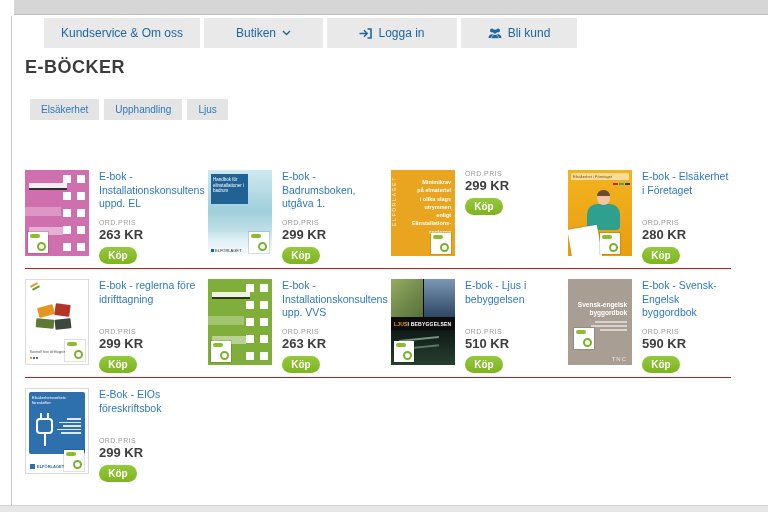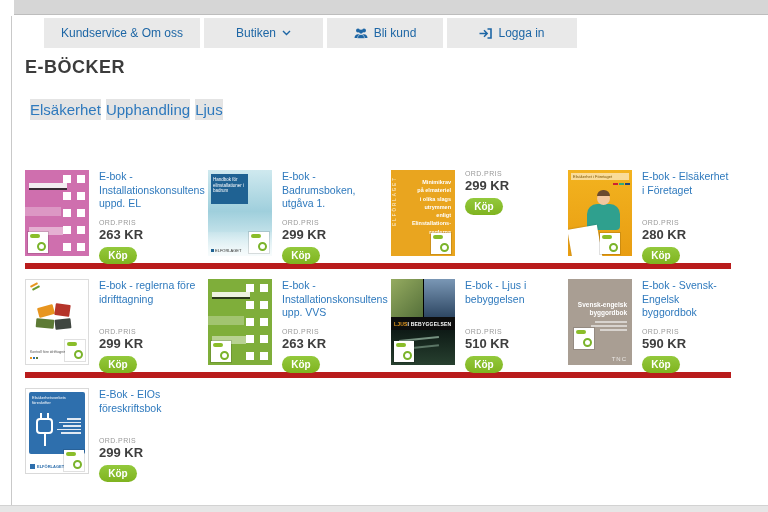--- a/index.html
+++ b/index.html
@@ -17,27 +17,27 @@
   .nav { position:absolute; left:44px; top:18px; height:30px; display:flex; gap:4px; }
   .nav-tab { background:#e9e9e9; color:#1d66a5; font-size:12px; display:flex;
     align-items:center; justify-content:center; gap:6px; cursor:pointer; }
   .nav-tab svg { display:block; }
   .t1{width:119px}.t2{width:156px}.t3{width:116px}.t4{width:130px}.t5{width:147px}
 
   
   .page-title { position:absolute; left:25px; top:57px; font-size:18px; font-weight:bold;
     color:#3c3c3c; letter-spacing:.5px; }
   .filters { position:absolute; left:30px; top:99px; display:flex; gap:5px; }
-  .filter-btn { height:21px; padding:0 0; background:#e4e4e4; border:none;
-    color:#2e79bd; font-size:15px; font-family:inherit; display:flex; align-items:center; cursor:pointer; }
+  .filter-btn { height:21px; padding:0 11px; background:#e4e4e4; border:none;
+    color:#2e79bd; font-size:10px; font-family:inherit; display:flex; align-items:center; cursor:pointer; }
 
   
   .grid { position:absolute; left:25px; top:170px; width:706px; }
   .row { display:grid; grid-template-columns:183px 183px 177px 163px;
-    height:99px; border-bottom:6px solid #b91c1c; margin-bottom:10px; }
+    height:99px; border-bottom:1px solid #b91c1c; margin-bottom:10px; }
   .row:last-child { border-bottom:none; }
   .card { display:flex; }
   .info { margin-left:10px; width:106px; display:flex; flex-direction:column; }
   .p-title { font-size:10.5px; color:#2e79bd; line-height:1.3; height:49px; cursor:pointer; }
   .price-label { font-size:7px; color:#9a9a9a; letter-spacing:.4px; }
   .price { font-size:13px; font-weight:bold; color:#3e3e3e; margin:1px 0 5px; }
   .buy-btn { width:38px; height:17px; background:linear-gradient(180deg,#93c93c,#7fb31f);
     border:none; border-radius:9px; color:#fff; font-size:10px; font-weight:bold;
     font-family:inherit; display:flex; align-items:center; justify-content:center; cursor:pointer; }
 
@@ -167,42 +167,42 @@
     <span>Kundservice &amp; Om oss</span>
   </div>
   <div class="nav-tab t1">
     <span>Butiken</span>
     <span>
       <svg width="9" height="6" viewBox="0 0 9 6">
           <path d="M1 1l3.5 3.5L8 1" fill="none" stroke="#1d66a5" stroke-width="1.4"></path>
         </svg>
     </span>
   </div>
+  <div class="nav-tab t4">
+    <span>
+      <svg width="13" height="11" viewBox="0 0 13 11" fill="none" stroke="#1d66a5" stroke-width="1.5">
+        <path d="M0.5 5.5h7M5 2.2l3.2 3.3L5 8.8"></path>
+        <path d="M8.5 1h3.5v9H8.5" stroke-width="1.6"></path>
+      </svg>
+    </span>
+    <span>Logga in</span>
+  </div>
   <div class="nav-tab t3">
     <span>
       <svg width="14" height="11" viewBox="0 0 14 11" fill="#1d66a5">
         <circle cx="4" cy="2.6" r="2"></circle>
           <circle cx="10" cy="2.6" r="2"></circle>
           <circle cx="7" cy="3.6" r="2.1"></circle>
         <path d="M0.5 10c0-2.4 1.6-3.8 3.5-3.8S7.5 7.6 7.5 10z"></path>
         <path d="M6.5 10c0-2.4 1.6-3.8 3.5-3.8s3.5 1.4 3.5 3.8z"></path>
         <path d="M3.5 10.5c0-2.6 1.6-4.1 3.5-4.1s3.5 1.5 3.5 4.1z" stroke="#e9e9e9" stroke-width=".6"></path>
       </svg>
     </span>
     <span>Bli kund</span>
   </div>
-  <div class="nav-tab t4">
-    <span>
-      <svg width="13" height="11" viewBox="0 0 13 11" fill="none" stroke="#1d66a5" stroke-width="1.5">
-        <path d="M0.5 5.5h7M5 2.2l3.2 3.3L5 8.8"></path>
-        <path d="M8.5 1h3.5v9H8.5" stroke-width="1.6"></path>
-      </svg>
-    </span>
-    <span>Logga in</span>
-  </div>
 </nav>
 
 <h1 class="page-title">E-BÖCKER</h1>
 
 <div class="filters">
   <button class="filter-btn">Elsäkerhet</button>
   <button class="filter-btn">Upphandling</button>
   <button class="filter-btn">Ljus</button>
 </div>
 

